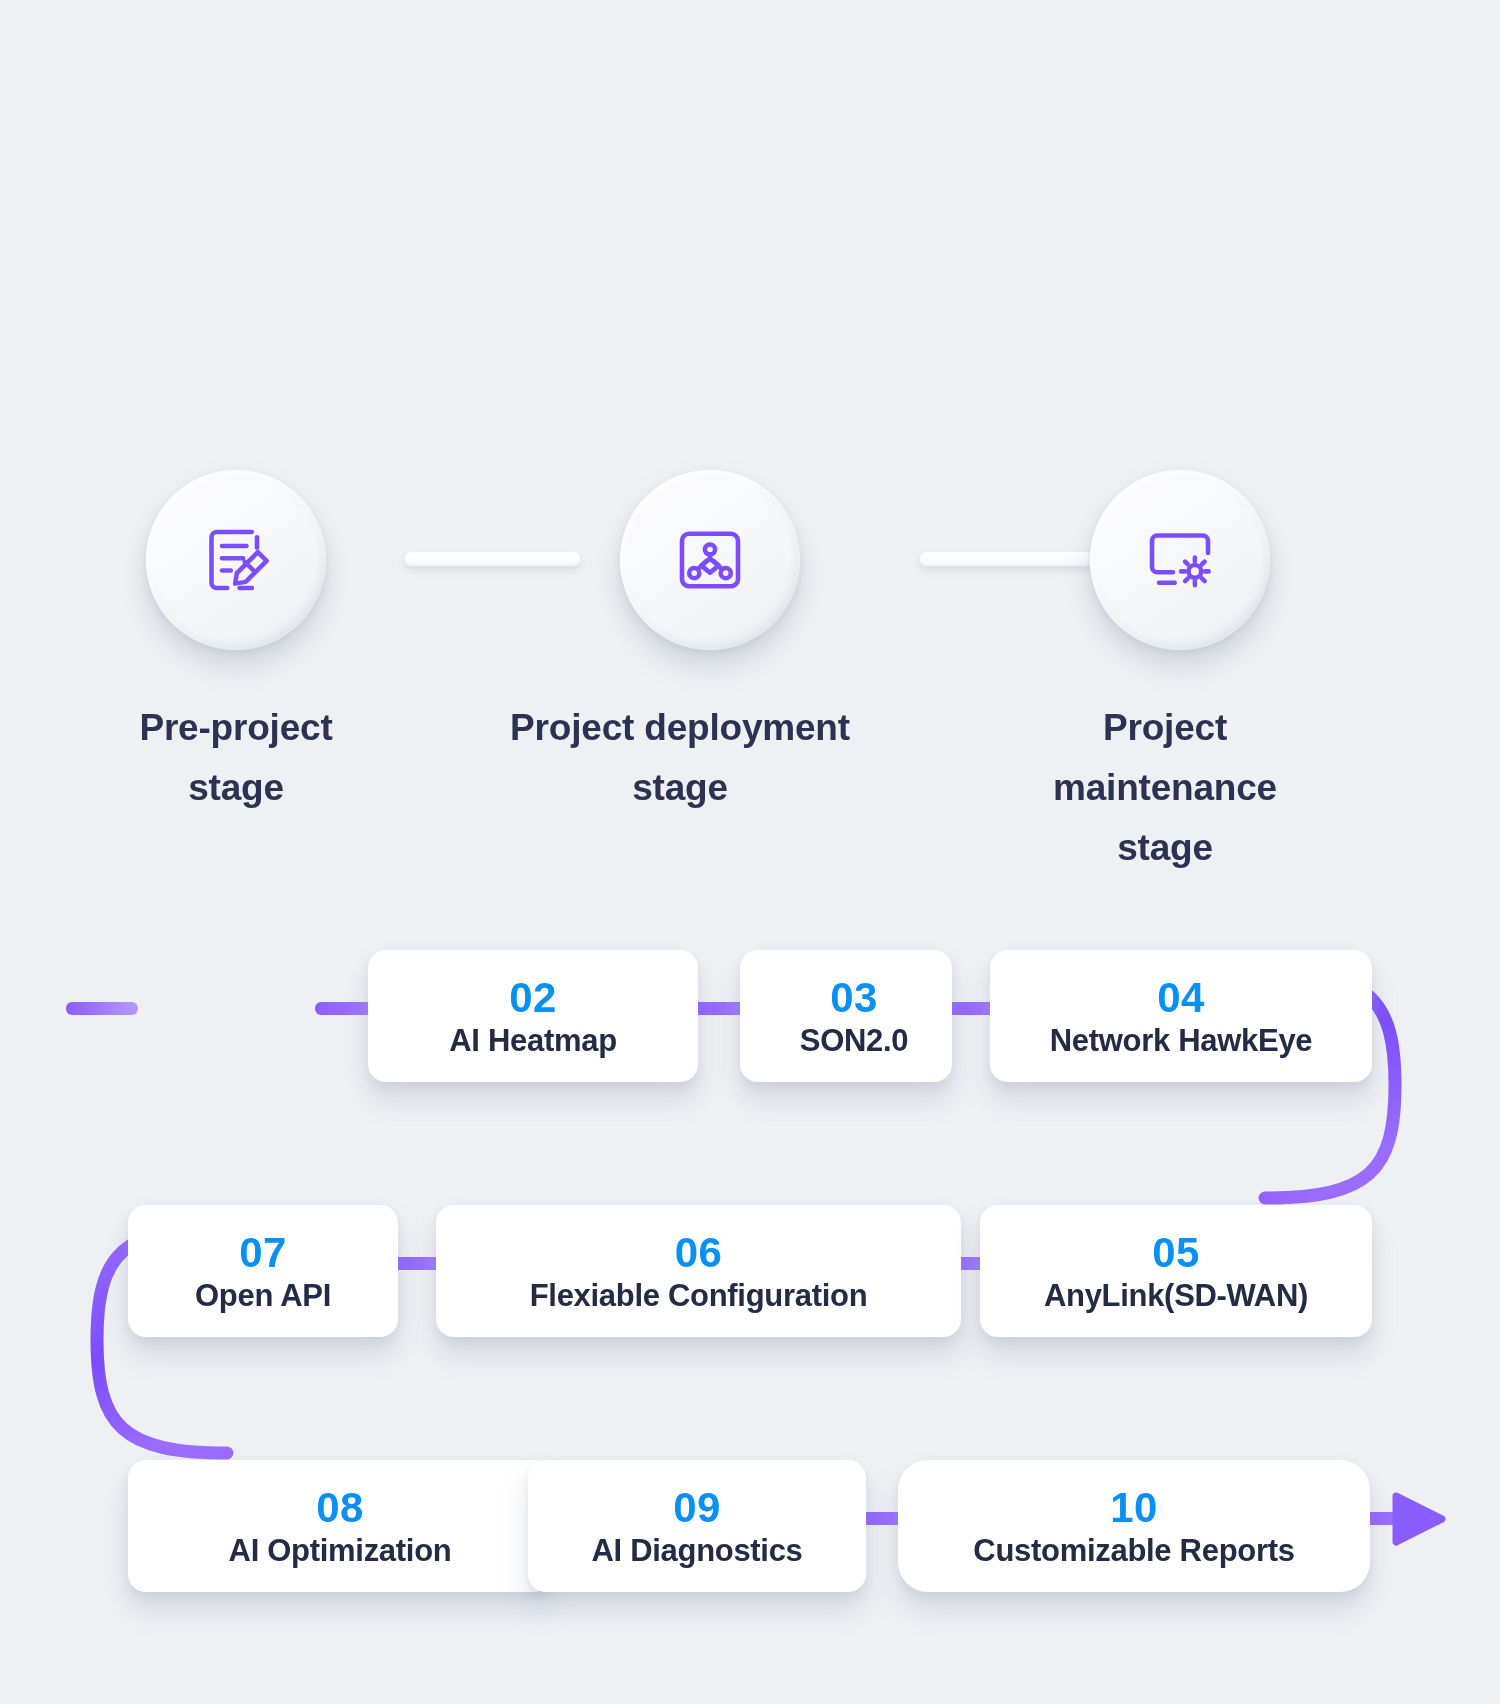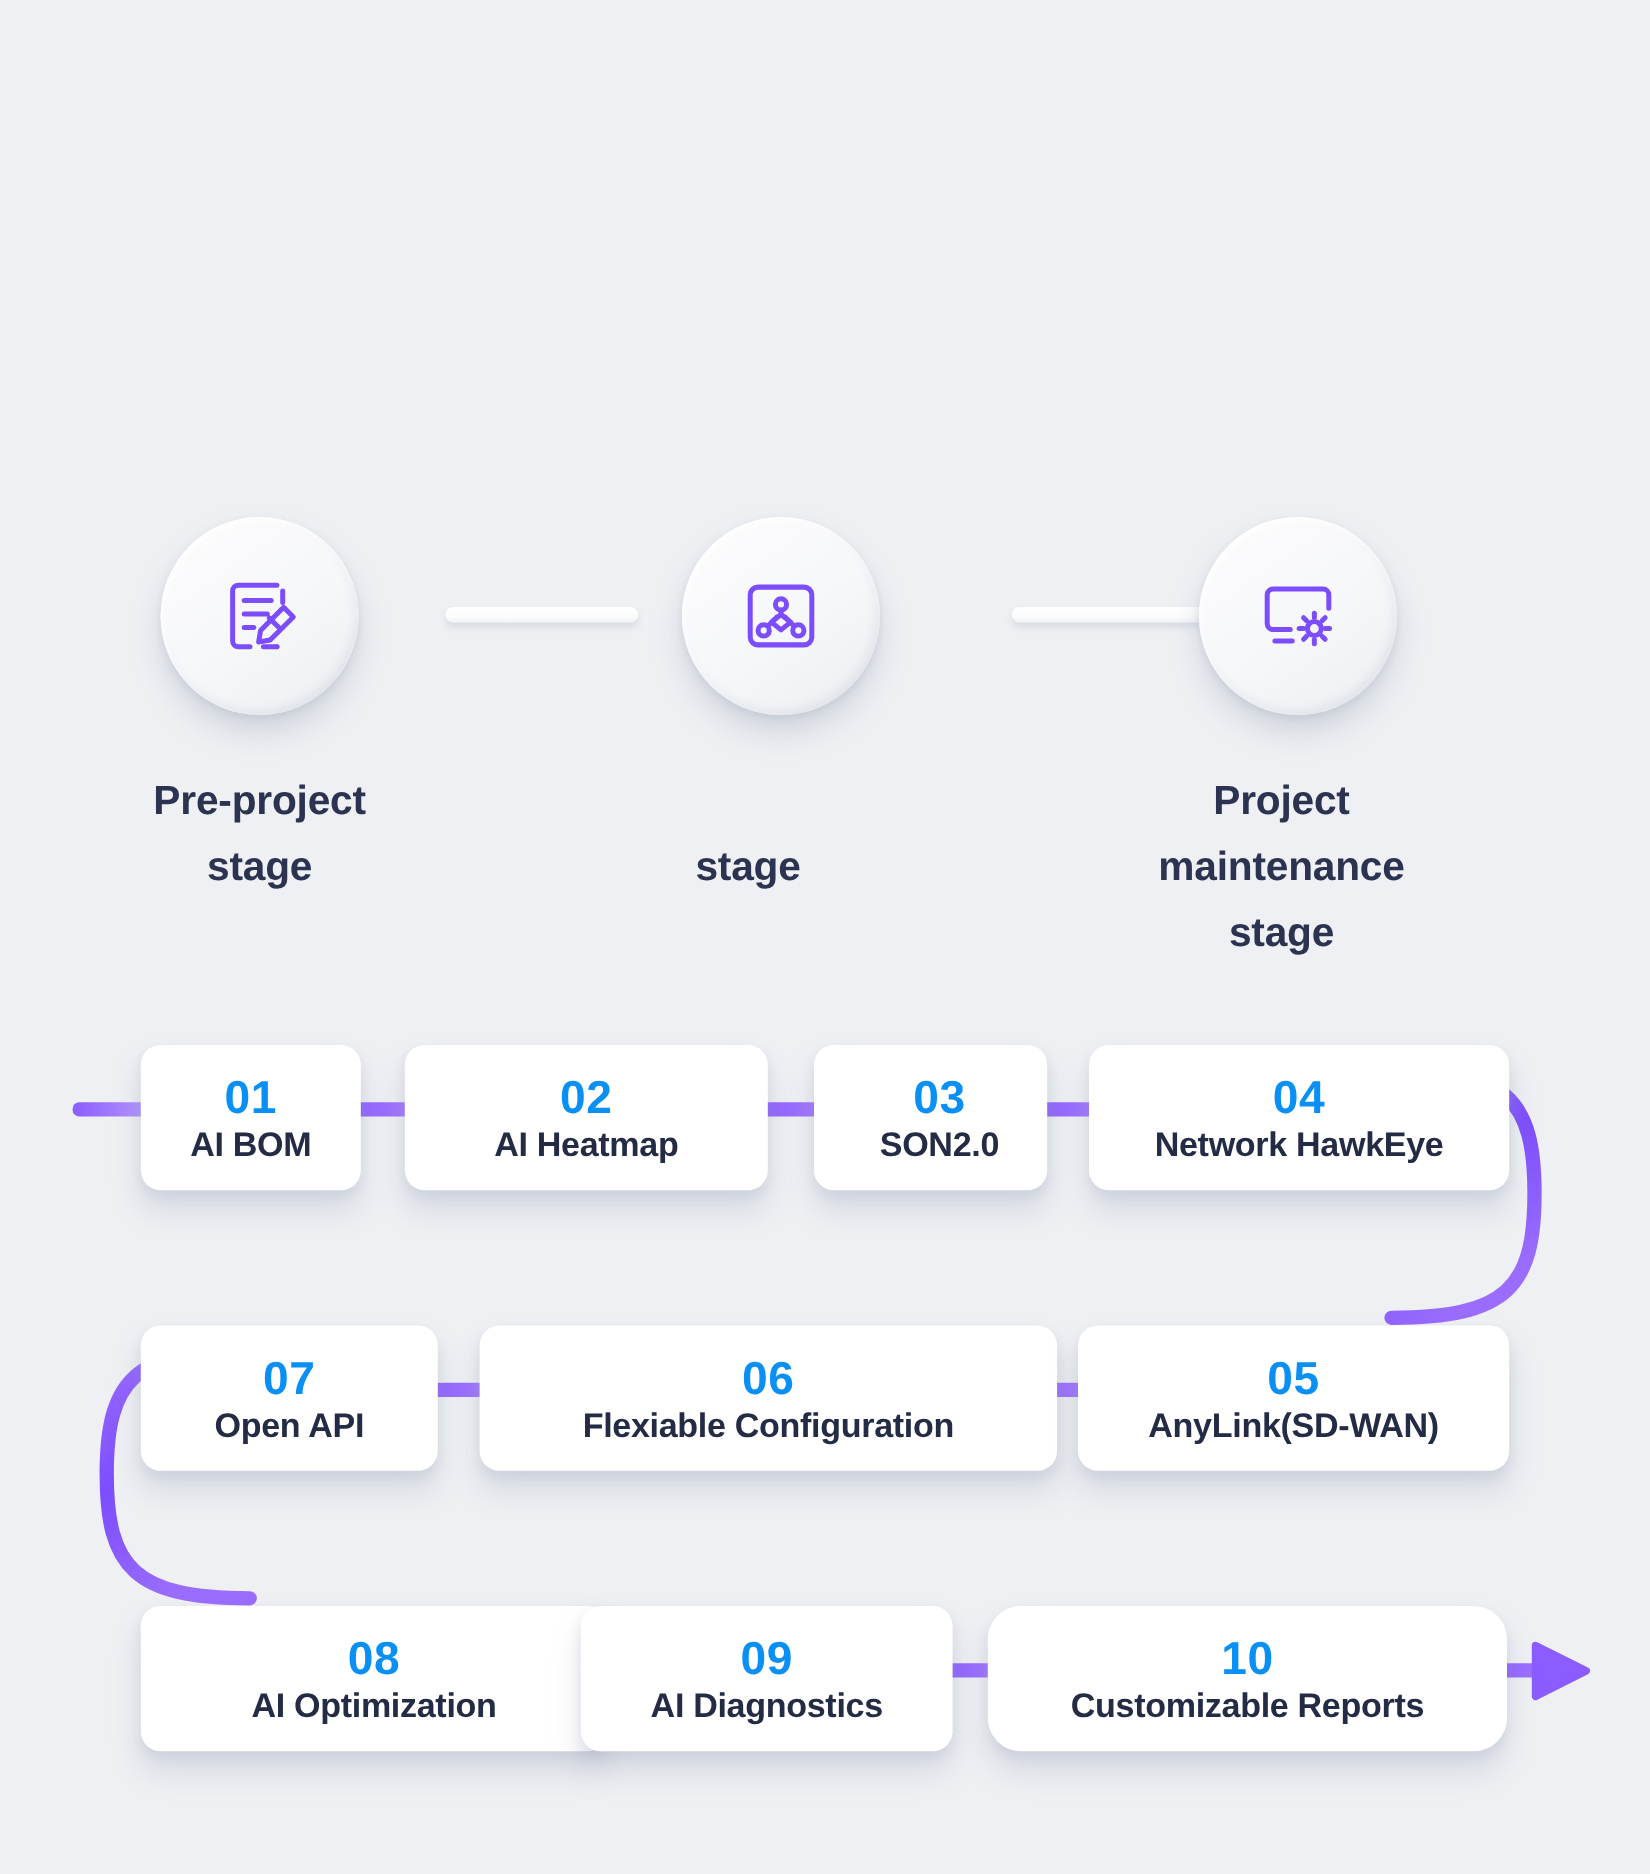--- a/index.html
+++ b/index.html
@@ -142,21 +142,21 @@
             <circle cx="15" cy="31.5" r="2.9"></circle>
             <circle cx="33" cy="31.5" r="2.9"></circle>
             <path d="M24 20.9v2.3"></path>
             <path d="M21.8 24.6l-4.6 4.6"></path>
             <path d="M26.2 24.6l4.6 4.6"></path>
             <path d="M24 23.2l-5 4v0l5 4 5-4z"></path>
           </svg>
         </span>
       </div>
       <div class="stage-title" style="width:420px;margin-left:-60px;">
-        <br>
+        <span>Project deployment</span><br>
         <span>stage</span>
       </div>
     </div>
 
     <div class="stage stage-3">
       <div class="circle">
         <span>
           <svg width="84" height="84" viewBox="0 0 48 48" fill="none" stroke="#7c4dfd" stroke-width="2.6" stroke-linecap="round" stroke-linejoin="round">
             <path d="M40 20V13a3 3 0 0 0-3-3H11a3 3 0 0 0-3 3v15a3 3 0 0 0 3 3h9"></path>
             <path d="M12 37h9"></path>
@@ -195,24 +195,20 @@
           <stop offset="50%" stop-color="#7c4dfd"></stop>
           <stop offset="100%" stop-color="#9a6dff"></stop>
         </linearGradient>
       </defs>
       <path d="M165 32 C 60 32, 35 60, 35 145 C 35 230, 60 258, 165 258" stroke="url(#gradL)" stroke-width="13" stroke-linecap="round"></path>
     </svg>
 
     <div class="row row-1">
       <div class="link fade-l" style="left:66px;width:72px;top:72px;"></div>
 
-      <div class="card" style="left:128px;width:200px;">
-        <div class="num">01</div>
-        <div class="lbl">AI BOM</div>
-      </div>
 
       <div class="link" style="left:315px;width:60px;top:72px;"></div>
 
       <div class="card" style="left:368px;width:330px;">
         <div class="num">02</div>
         <div class="lbl">AI Heatmap</div>
       </div>
 
       <div class="link" style="left:688px;width:60px;top:72px;"></div>
 

